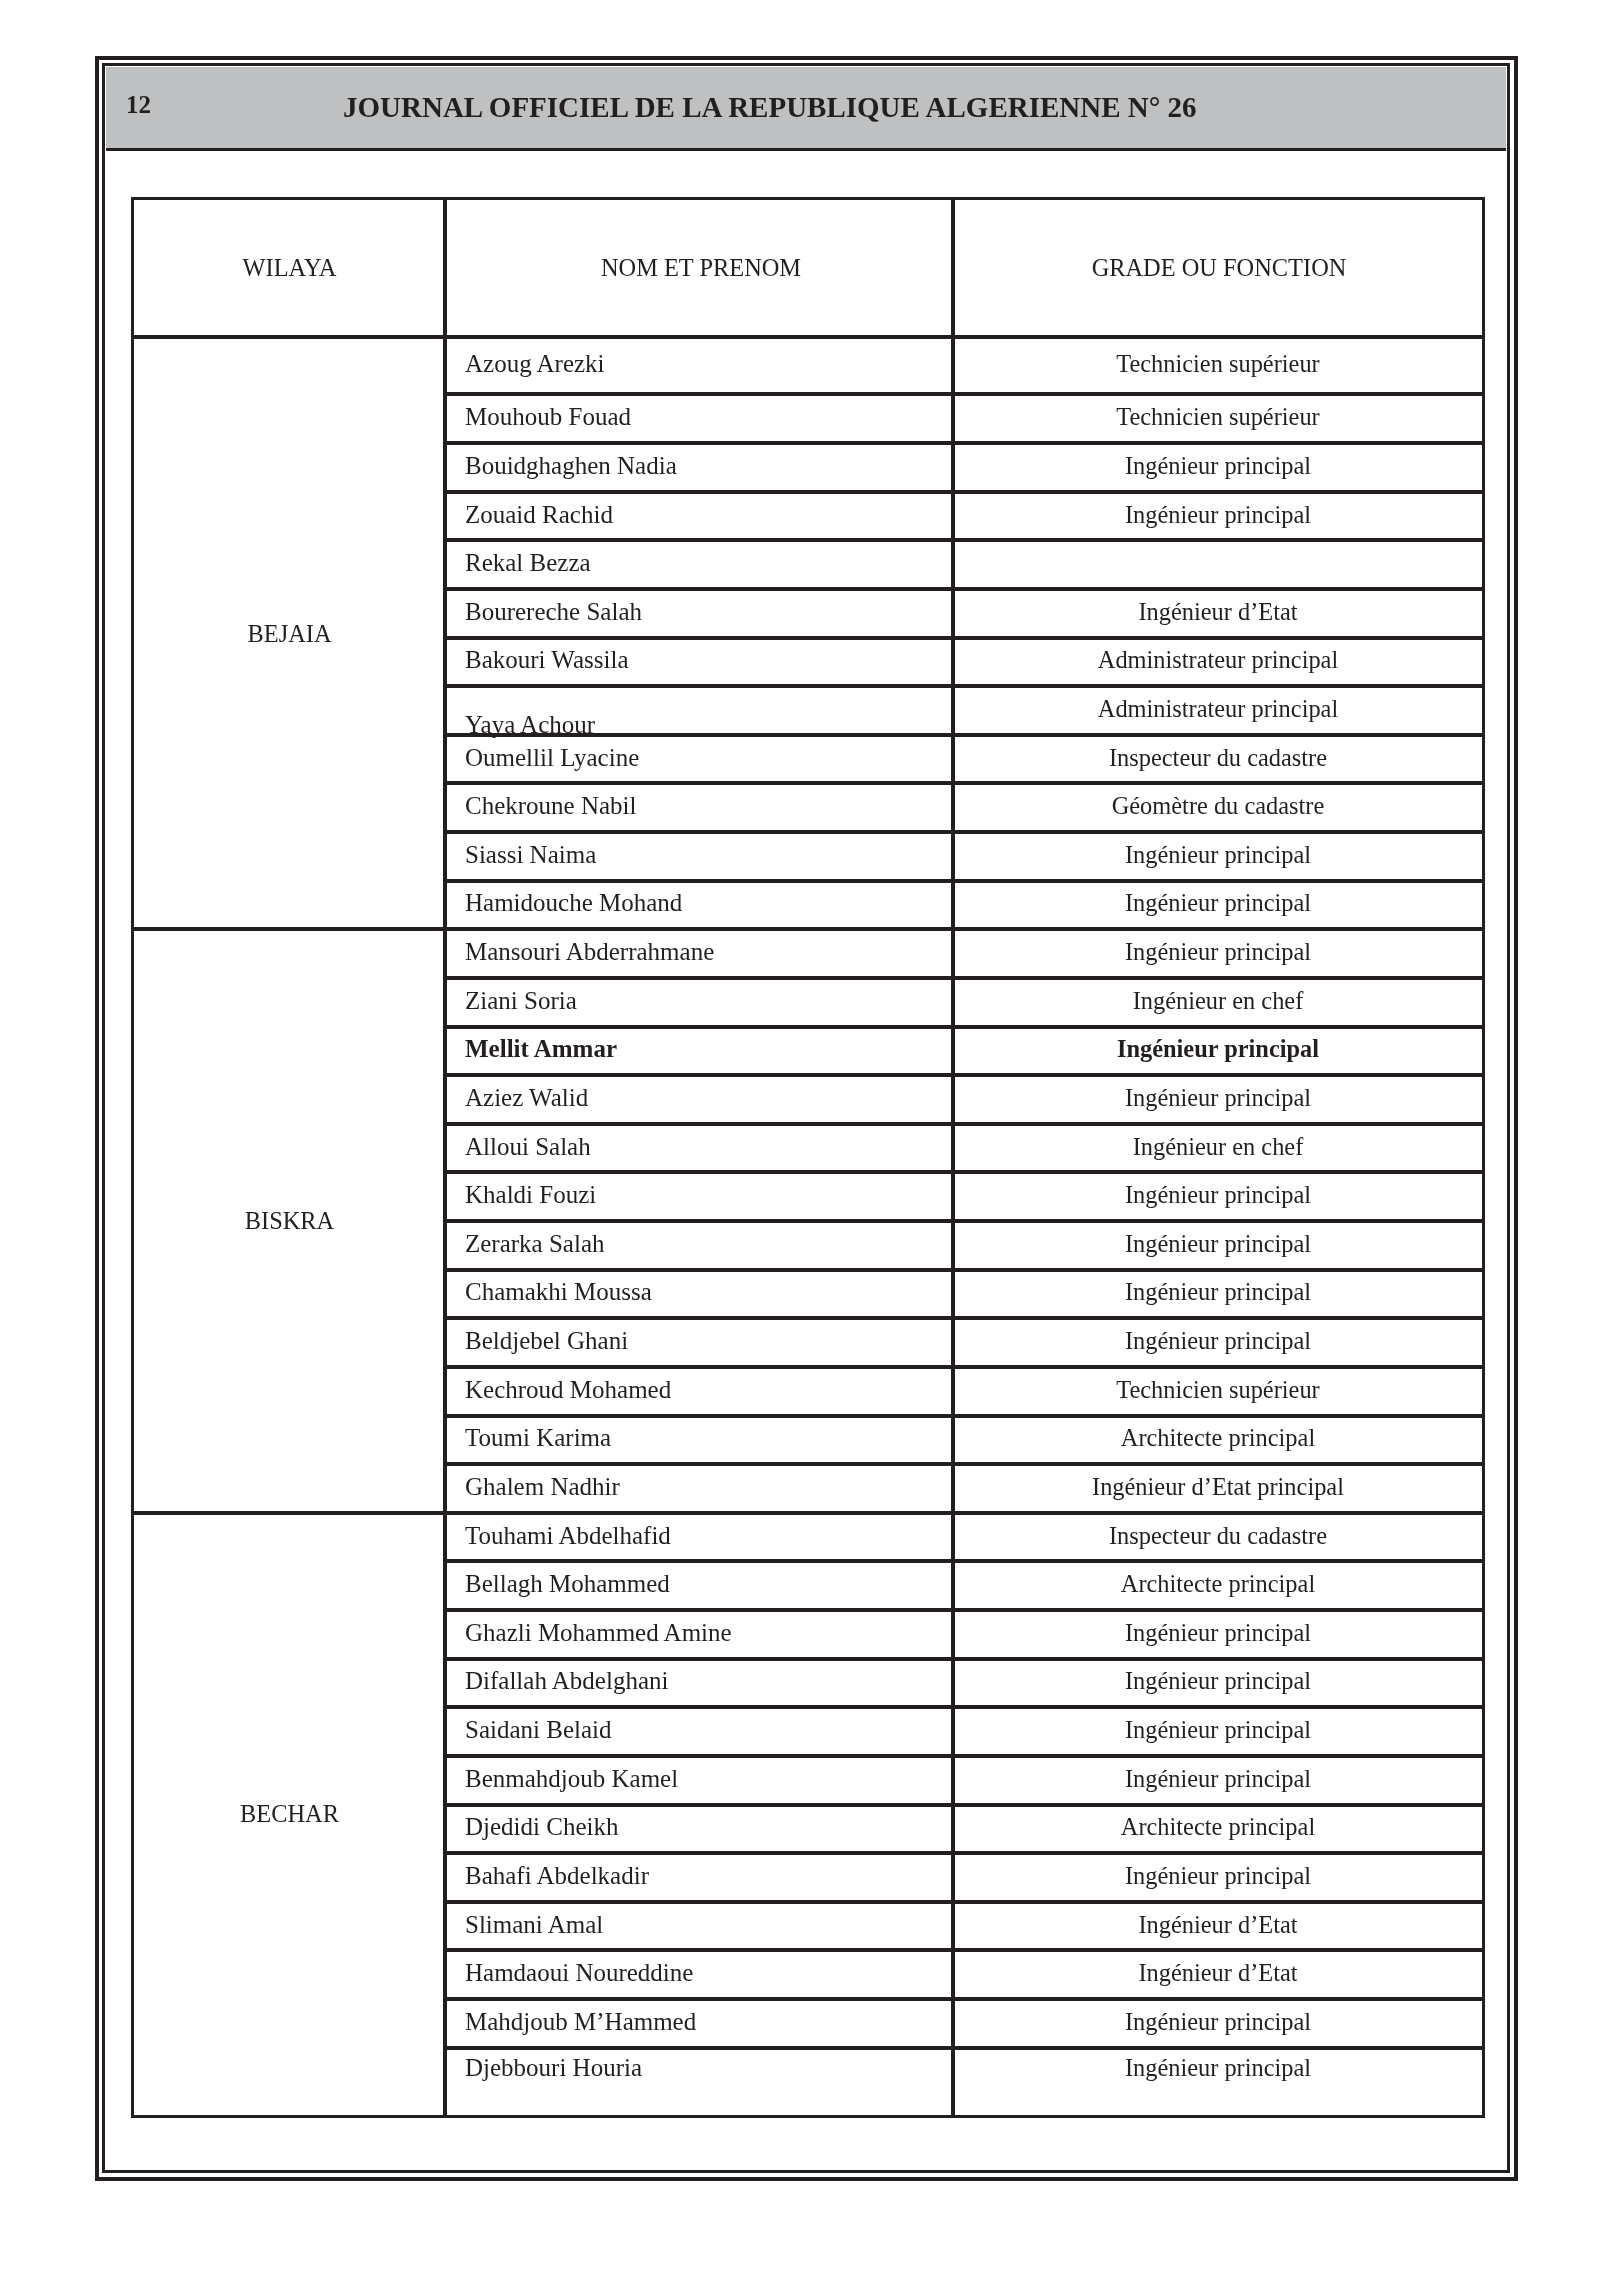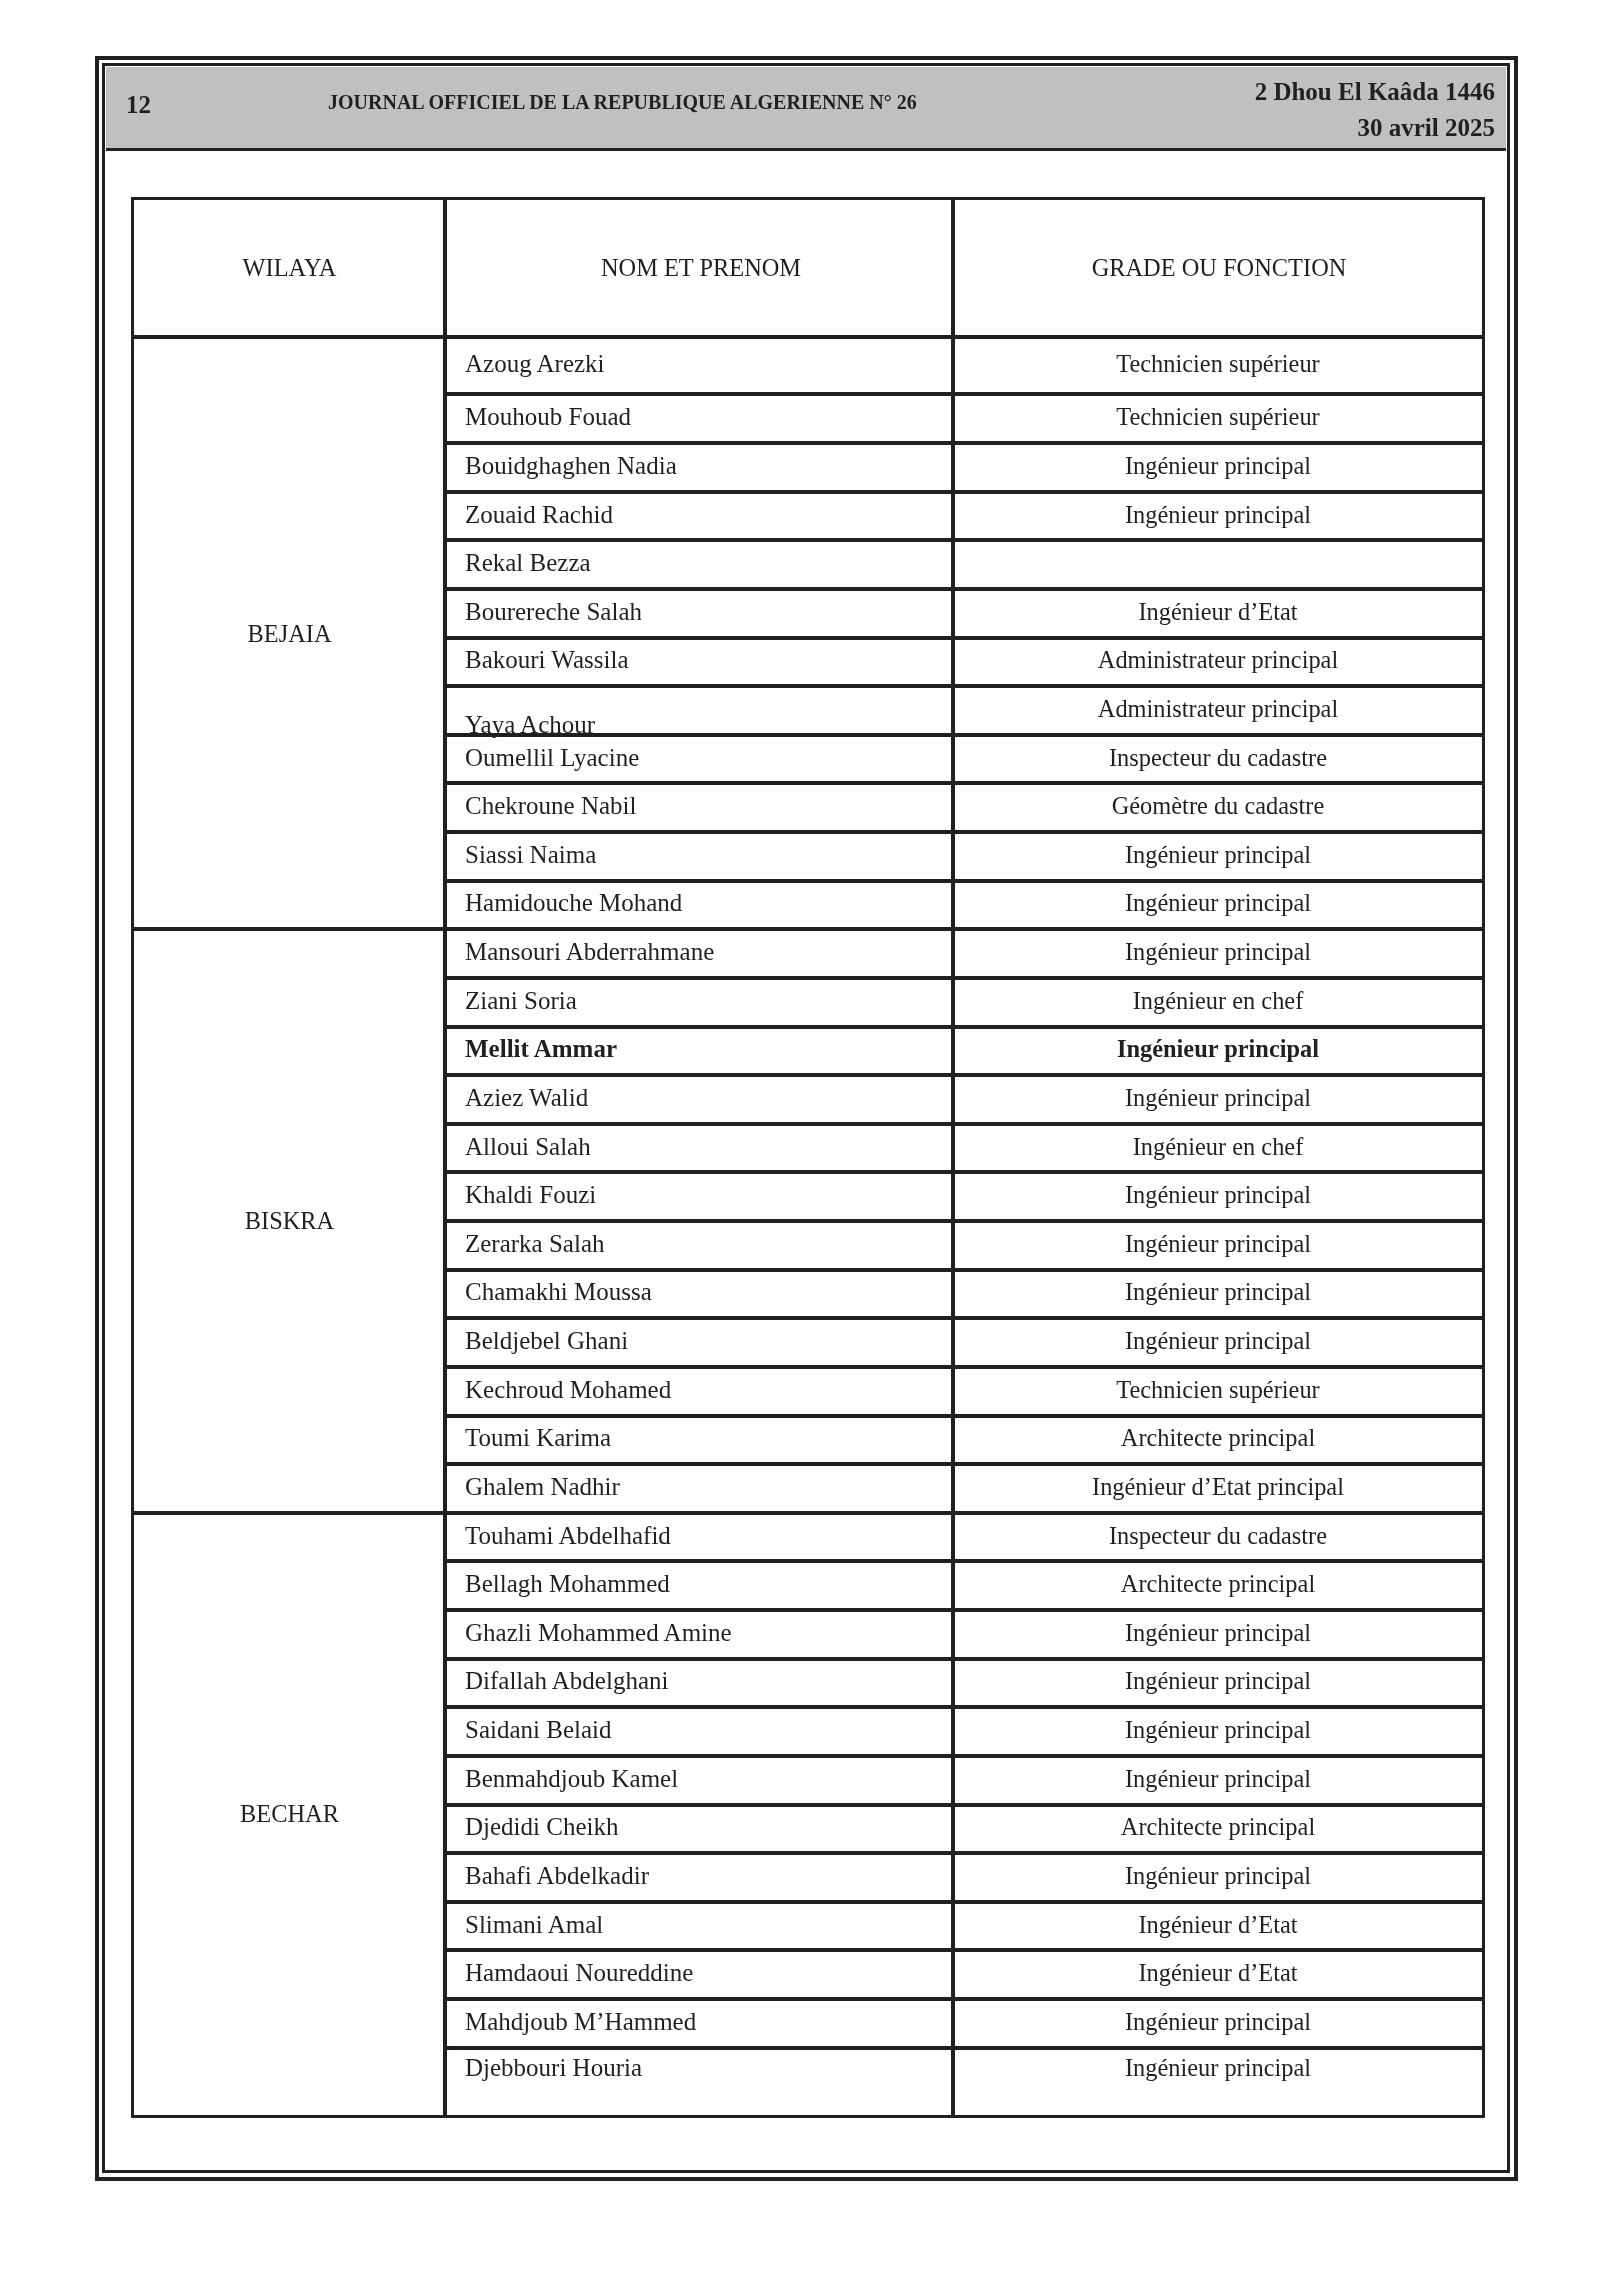--- a/index.html
+++ b/index.html
@@ -5,21 +5,21 @@
   html, body { margin: 0; padding: 0; background: #ffffff; }
   body { width: 1615px; height: 2285px; position: relative; overflow: hidden;
          font-family: "Liberation Serif", "DejaVu Serif", serif; color: #231f20; }
   .outer-border { position: absolute; left: 95px; top: 56px; width: 1423px; height: 2125px;
          box-sizing: border-box; border: 4.5px solid #231f20; }
   .inner-border { position: absolute; left: 102px; top: 63px; width: 1408px; height: 2110px;
          box-sizing: border-box; border: 3.6px solid #231f20; }
   .header-band { position: absolute; left: 106px; top: 67px; width: 1400px; height: 84px;
          background: #bfc0c2; border-bottom: 3.6px solid #231f20; box-sizing: border-box; }
   .hdr-page { position: absolute; left: 20px; top: 23.5px; font-size: 25px; font-weight: bold; }
-  .hdr-title { position: absolute; left: 222px; top: 23.5px; font-size: 20px; font-weight: bold; white-space: nowrap; }
+  .hdr-title { position: absolute; left: 237px; top: 23.5px; font-size: 29px; font-weight: bold; white-space: nowrap; }
   .hdr-date { position: absolute; right: 11px; top: 7.2px; text-align: right; font-size: 25px; font-weight: bold; line-height: 36px; }
 
   .tbl { position: absolute; left: 131px; top: 197px; width: 1354px; height: 1921px; box-sizing: border-box;
          border: 3.6px solid #231f20; }
   .vline { position: absolute; top: 0; bottom: 0; width: 3.6px; background: #231f20; }
   .hline { position: absolute; height: 3.6px; background: #231f20; }
   .thead-cell { position: absolute; top: 0; height: 135px; display: flex; align-items: center; justify-content: center;
          font-size: 24.4px; }
   .group-label { position: absolute; left: 0; width: 311px; display: flex; align-items: center; justify-content: center;
          font-size: 24.4px; }
@@ -29,24 +29,20 @@
 </style>
 </head>
 <body>
 
 <div class="outer-border"></div>
 <div class="inner-border"></div>
 
 <div class="header-band">
   <span class="hdr-page">12</span>
   <span class="hdr-title">JOURNAL OFFICIEL DE LA REPUBLIQUE ALGERIENNE N° 26</span>
-  <div class="hdr-date">
-    <div>2 Dhou El Kaâda 1446</div>
-    <div>30 avril 2025</div>
-  </div>
 </div>
 
 <div class="tbl" id="tbl">
   <div class="thead-cell" style="left:315px;width:504px;">NOM ET PRENOM</div>
   <div class="thead-cell" style="left:0;width:311px;">WILAYA</div>
   <div class="thead-cell" style="left:822px;right:0;">GRADE OU FONCTION</div>
   <div class="vline" style="left:309px;"></div>
   <div class="vline" style="left:817px;"></div>
   <div class="hline" style="left:0;right:0;top:135px;"></div>
   <div id="tbody">

